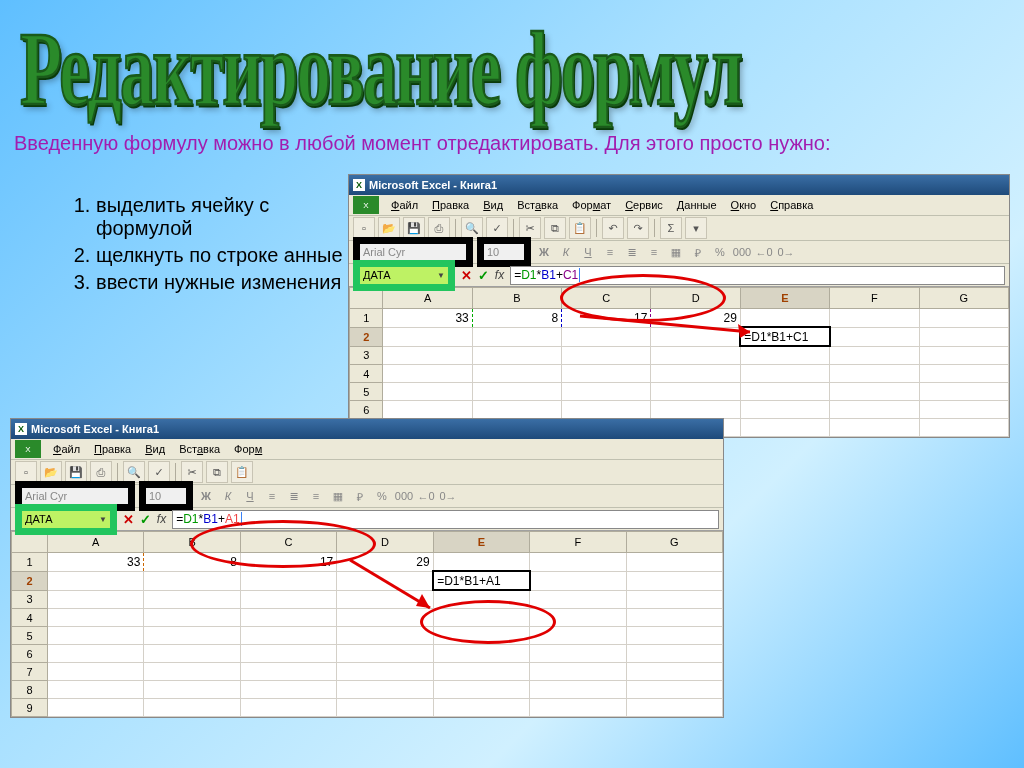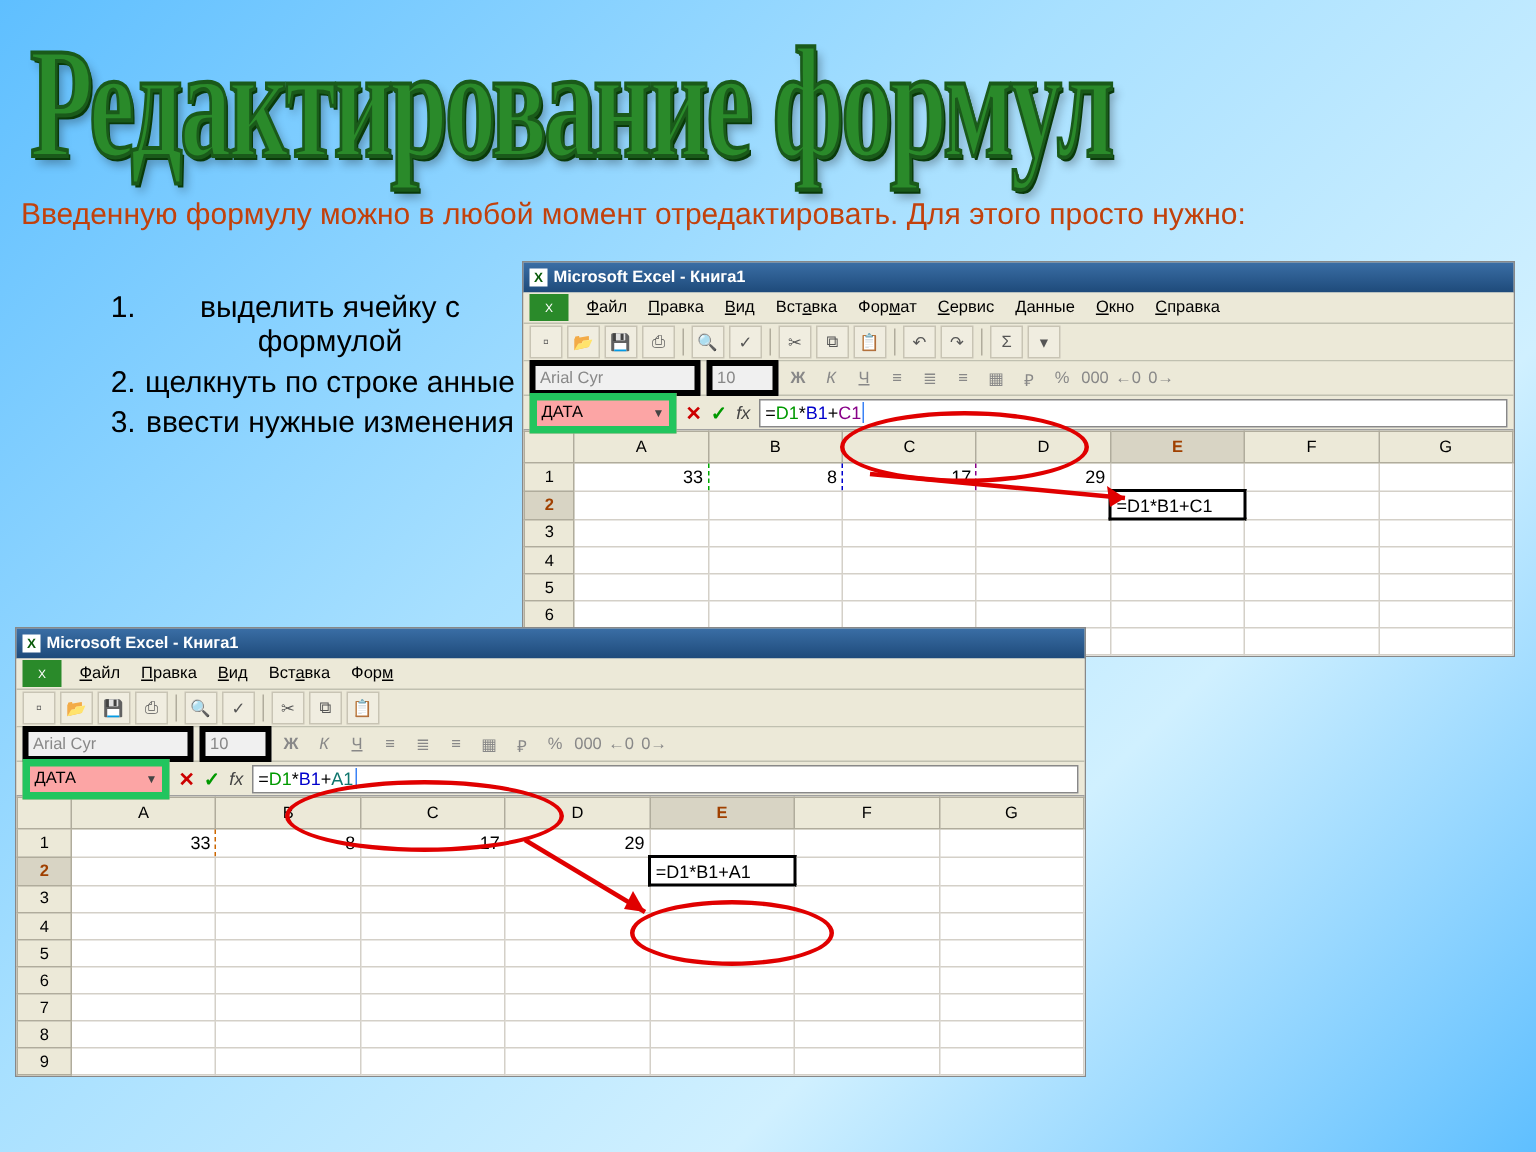--- a/index.html
+++ b/index.html
@@ -1,35 +1,35 @@
 <!DOCTYPE html>
 <html><head>
 <meta charset="utf-8">
 <style>
 body{margin:0;width:1024px;height:768px;background:linear-gradient(135deg,#5fbfff 0%,#a8e0ff 40%,#d0f0ff 70%,#5fbfff 100%);font-family:Arial,sans-serif;overflow:hidden;position:relative}
 .wordart{position:absolute;top:8px;left:20px;font-family:"Times New Roman",serif;font-size:78px;font-weight:bold;color:#2a8a2a;-webkit-text-stroke:2px #1a5a1a;letter-spacing:-2px;transform:scaleY(1.35) scaleX(0.88);transform-origin:top left;text-shadow:2px 2px 0 #0a3a0a,4px 4px 6px rgba(0,0,0,.3);white-space:nowrap}
-.intro{position:absolute;top:132px;left:14px;right:14px;font-size:20px;color:#c2410c;text-align:justify}
+.intro{position:absolute;top:132px;left:14px;right:14px;font-size:20px;color:#a21caf;text-align:justify}
 .steps{position:absolute;top:190px;left:14px;width:330px;font-size:20px;color:#000}
 .steps ol{margin:0;padding-left:82px}
-.steps li{margin:4px 0;text-align:center}
+.steps li{margin:4px 0;}
 .win{position:absolute;background:#ece9d8;border:1px solid #888;font-family:Tahoma,Arial,sans-serif;font-size:11px;color:#000}
 .titlebar{height:18px;background:linear-gradient(#3a6ea5,#1e4a7a);color:#fff;font-weight:bold;padding:1px 4px;display:flex;align-items:center;gap:4px}
 .titlebar .xl{width:12px;height:12px;background:#fff;color:#0a5a0a;font-size:9px;font-weight:bold;display:flex;align-items:center;justify-content:center}
 .menu{height:20px;background:#ece9d8;border-bottom:1px solid #c0c0b0;display:flex;align-items:center;padding:0 4px;gap:2px}
 .menu .xl2{width:14px;height:14px;background:#2a8a2a;color:#fff;font-size:8px;display:flex;align-items:center;justify-content:center;margin-right:4px}
 .menu span{padding:2px 6px;cursor:default}
 .menu span u{text-decoration:underline}
 .tb{height:24px;background:#ece9d8;border-bottom:1px solid #c0c0b0;display:flex;align-items:center;padding:0 4px;gap:3px}
 .tb .btn{width:20px;height:20px;border:1px solid #c8c4b4;background:#f0ede0;display:flex;align-items:center;justify-content:center;font-size:11px;color:#555}
 .tb .sep{width:1px;height:18px;background:#b0ac9c;margin:0 2px}
 .fmt{height:22px;background:#ece9d8;border-bottom:1px solid #c0c0b0;display:flex;align-items:center;padding:0 4px;gap:4px}
-.fmt input{height:16px;font-size:11px;background:#f0f0f0;border:4px solid #000000;padding:0 3px;color:#888}
+.fmt input{height:16px;font-size:11px;background:#f0f0f0;border:7px solid #000000;padding:0 3px;color:#888}
 .fmt .bb{width:18px;height:18px;display:flex;align-items:center;justify-content:center;font-size:11px;color:#888}
 .fbar{height:22px;background:#ece9d8;border-bottom:1px solid #a0a0a0;display:flex;align-items:center;padding:0 4px;gap:0}
-.namebox{width:82px;height:17px;background:#fca5a5;border:5px solid #22c55e;padding:0 3px;font-size:11px;display:flex;align-items:center;justify-content:space-between}
+.namebox{width:82px;height:17px;background:#bef264;border:7px solid #22c55e;padding:0 3px;font-size:11px;display:flex;align-items:center;justify-content:space-between}
 .namebox .dd{font-size:8px;color:#444}
 .fctrl{display:flex;align-items:center;gap:6px;padding:0 6px}
 .fctrl .x{color:#cc0000;font-weight:bold;font-size:13px}
 .fctrl .v{color:#009900;font-weight:bold;font-size:13px}
 .fctrl .fx{font-style:italic;font-size:12px;color:#444}
 .fin{flex:1;height:17px;background:#fff;border:1px solid #888;padding:0 3px;font-size:12px;display:flex;align-items:center}
 .fin .cur{border-right:1px solid #3b82f6;padding-right:1px}
 .grid{background:#fff}
 .grid table{border-collapse:collapse;width:100%}
 .grid th{height:18px;background:#ece9d8;border:1px solid #b0ac9c;font-weight:normal;text-align:center;font-size:11px;width:80px}
@@ -257,21 +257,21 @@
 <div class="namebox">
         <span>ДАТА</span>
         <span class="dd">▼</span>
       </div>
 <div class="fctrl">
         <span class="x">✕</span>
         <span class="v">✓</span>
         <span class="fx">fx</span>
       </div>
 <div class="fin">
-        <span>=<span style="color:#009900">D1</span>*<span style="color:#0000cc">B1</span>+<span style="color:#0f766e" class="cur">A1</span></span>
+        <span>=<span style="color:#009900">D1</span>*<span style="color:#0000cc">B1</span>+<span style="color:#ef4444" class="cur">A1</span></span>
       </div>
 </div>
 <div class="grid">
 <table>
 <tbody>
           <tr>
             <th class="corner"></th>
             <th>A</th>
             <th>B</th>
             <th>C</th>

